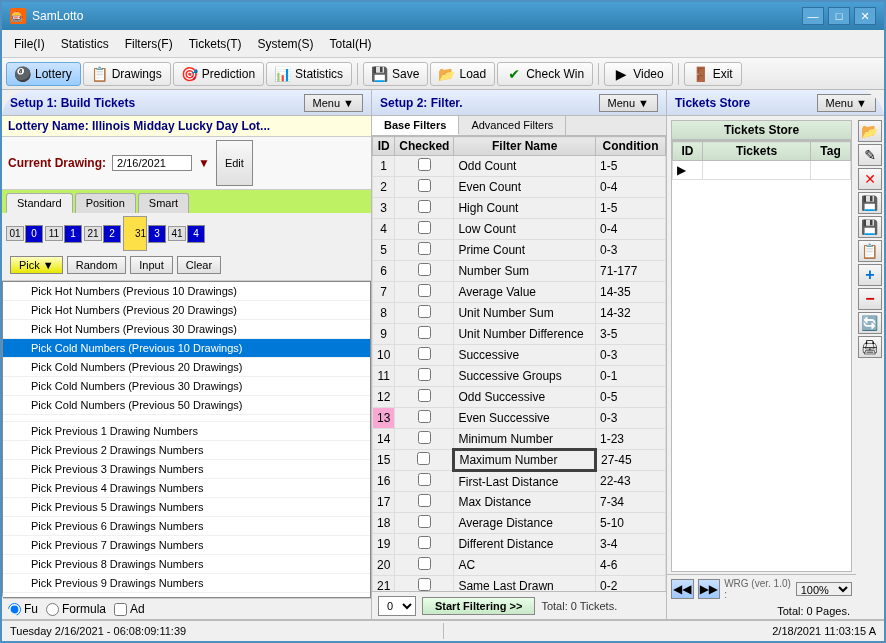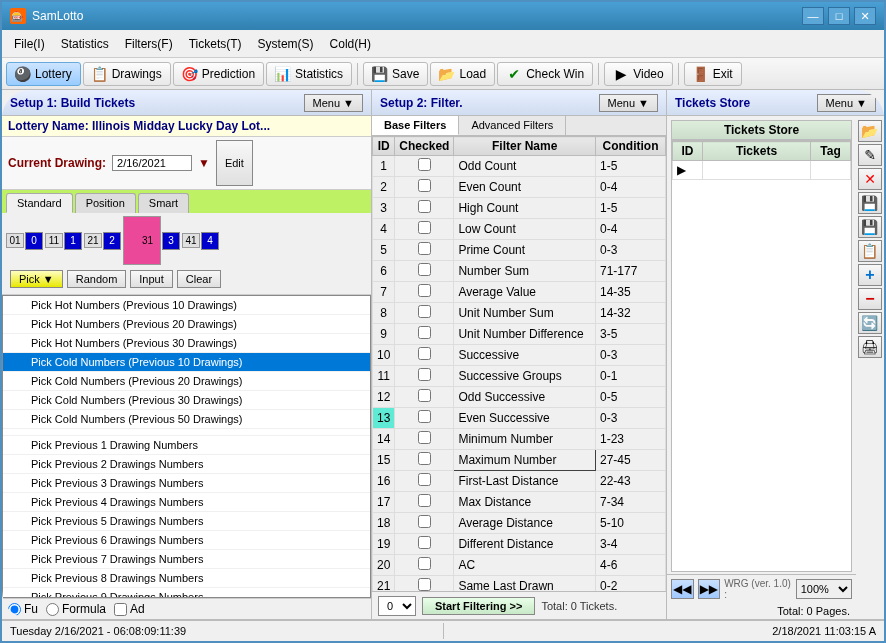--- a/index.html
+++ b/index.html
@@ -172,21 +172,21 @@
     
     .nav-row {
       display: flex;
       align-items: center;
       padding: 2px 4px;
       gap: 4px;
       border-top: 1px solid #bbb;
     }
     .nav-btn { width: 24px; height: 20px; border: 1px solid #888; background: linear-gradient(to bottom, #c8e0ff, #a0c8ff); cursor: pointer; display: flex; align-items: center; justify-content: center; font-size: 12px; }
     .version-text { font-size: 10px; color: #666; }
-    .zoom-select { height: 20px; border: 1px solid #888; font-size: 11px; width: 60px; }
+    .zoom-select { height: 14px; border: 1px solid #888; font-size: 11px; width: 60px; }
     .tickets-side-btns { display: flex; flex-direction: column; gap: 2px; padding: 4px 2px; background: #f0f0f0; }
   </style>
 </head>
 <body>
 
 <div style="width:886px; height:643px; display:flex; flex-direction:column; border:2px solid #5090c0;">
 
   <div class="title-bar">
     <div class="title-bar-icon">🎰</div>
     <span class="title-bar-text">SamLotto</span>
@@ -196,21 +196,21 @@
       <button class="title-btn close">✕</button>
     </div>
   </div>
 
   <div class="menu-bar">
     <span class="menu-item">File(I)</span>
     <span class="menu-item">Statistics</span>
     <span class="menu-item">Filters(F)</span>
     <span class="menu-item">Tickets(T)</span>
     <span class="menu-item">System(S)</span>
-    <span class="menu-item">Cold(H)</span>
+    <span class="menu-item">Total(H)</span>
   </div>
 
   <div class="toolbar">
     <button class="tb-btn active">
       <span class="tb-icon">🎱</span>
       <span>Lottery</span>
     </button>
     <button class="tb-btn">
       <span class="tb-icon">📋</span>
       <span>Drawings</span>
@@ -279,21 +279,21 @@
           </div>
           <div style="display:flex; align-items:center; gap:1px;">
             <span style="font-size:10px; width:18px; text-align:center; background:#e0e0e0; border:1px solid #999; padding:1px;">11</span>
             <div class="num-cell blue">1</div>
           </div>
           <div style="display:flex; align-items:center; gap:1px;">
             <span style="font-size:10px; width:18px; text-align:center; background:#e0e0e0; border:1px solid #999; padding:1px;">21</span>
             <div class="num-cell blue">2</div>
           </div>
           <div style="display:flex; align-items:center; gap:1px;">
-            <span style="font-size:10px; width:22px; text-align:center; background:#ec4899; border:1px solid #999; padding:18px;">31</span>
+            <span style="font-size:10px; width:22px; text-align:center; background:#fde047; border:1px solid #999; padding:11px;">31</span>
             <div class="num-cell blue">3</div>
           </div>
           <div style="display:flex; align-items:center; gap:1px;">
             <span style="font-size:10px; width:18px; text-align:center; background:#e0e0e0; border:1px solid #999; padding:1px;">41</span>
             <div class="num-cell blue">4</div>
           </div>
         </div>
         <div class="action-row">
           <button class="action-btn pick">Pick ▼</button>
           <button class="action-btn">Random</button>
@@ -424,35 +424,35 @@
     <td style="border:1px solid #ddd; padding:2px 4px;">Successive Groups</td>
     <td style="border:1px solid #ddd; padding:2px 4px;">0-1</td>
   </tr>
                 <tr>
     <td style="border:1px solid #ddd; padding:2px 4px; text-align:center; background:#eeeeee;">12</td>
     <td style="border:1px solid #ddd; padding:2px 4px; text-align:center;"><input type="checkbox" style=""></td>
     <td style="border:1px solid #ddd; padding:2px 4px;">Odd Successive</td>
     <td style="border:1px solid #ddd; padding:2px 4px;">0-5</td>
   </tr>
                 <tr>
-    <td style="border:1px solid #ddd; padding:2px 4px; text-align:center; background:#5eead4;margin-left:44px;">13</td>
+    <td style="border:1px solid #ddd; padding:2px 4px; text-align:center; background:#f9a8d4;margin-left:44px;">13</td>
     <td style="border:1px solid #ddd; padding:2px 4px; text-align:center;"><input type="checkbox" style=""></td>
     <td style="border:1px solid #ddd; padding:2px 4px;">Even Successive</td>
     <td style="border:1px solid #ddd; padding:2px 4px;">0-3</td>
   </tr>
                 <tr>
     <td style="border:1px solid #ddd; padding:2px 4px; text-align:center; background:#eeeeee;">14</td>
     <td style="border:1px solid #ddd; padding:2px 4px; text-align:center;"><input type="checkbox" style=""></td>
     <td style="border:1px solid #ddd; padding:2px 4px;">Minimum Number</td>
     <td style="border:1px solid #ddd; padding:2px 4px;">1-23</td>
   </tr>
                 <tr>
     <td style="border:1px solid #ddd; padding:2px 4px; text-align:center; background:#eeeeee;">15</td>
     <td style="border:1px solid #ddd; padding:2px 4px; text-align:center;"><input type="checkbox" style=""></td>
-    <td style="border:1px solid #404040; padding:2px 4px;">Maximum Number</td>
+    <td style="border:3px solid #404040; padding:2px 4px;">Maximum Number</td>
     <td style="border:1px solid #ddd; padding:2px 4px;">27-45</td>
   </tr>
                 <tr>
     <td style="border:1px solid #ddd; padding:2px 4px; text-align:center; background:#eeeeee;">16</td>
     <td style="border:1px solid #ddd; padding:2px 4px; text-align:center;"><input type="checkbox" style=""></td>
     <td style="border:1px solid #ddd; padding:2px 4px;">First-Last Distance</td>
     <td style="border:1px solid #ddd; padding:2px 4px;">22-43</td>
   </tr>
                 <tr>
     <td style="border:1px solid #ddd; padding:2px 4px; text-align:center; background:#eeeeee;">17</td>

